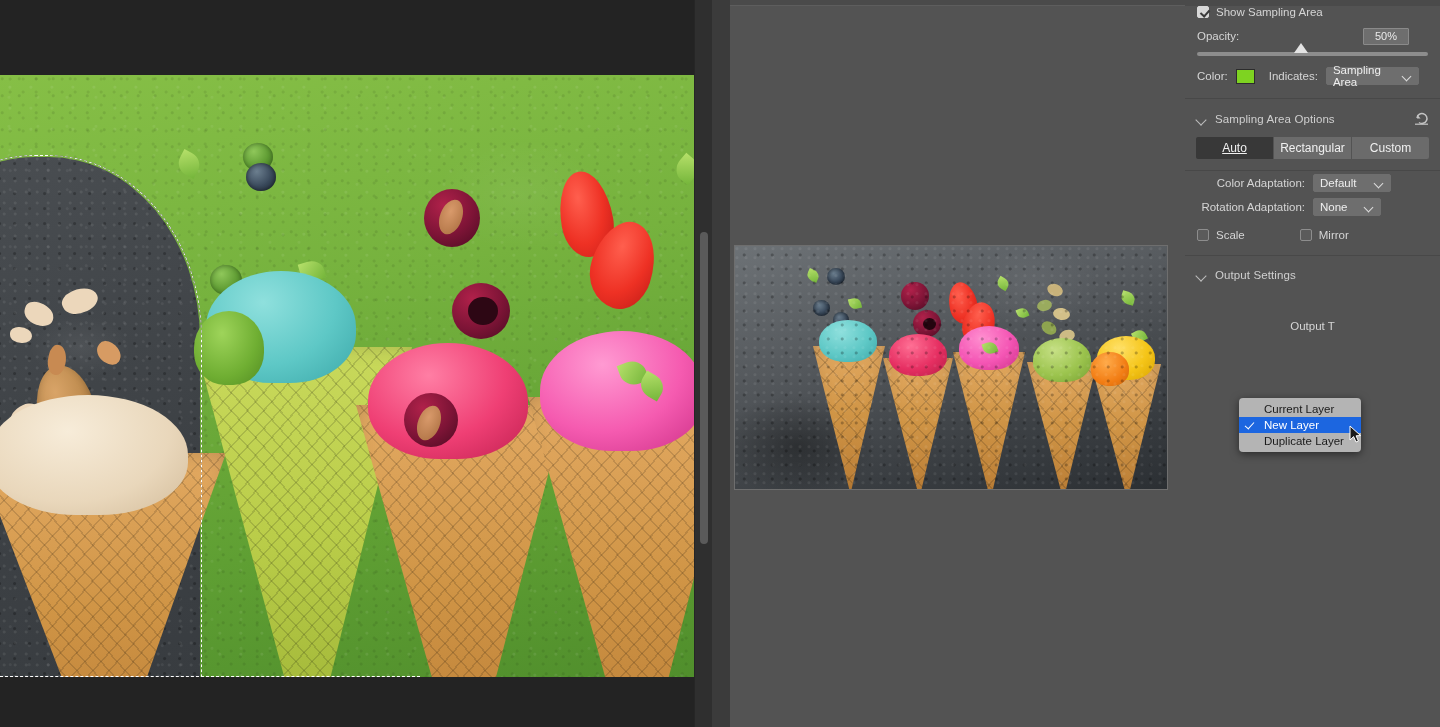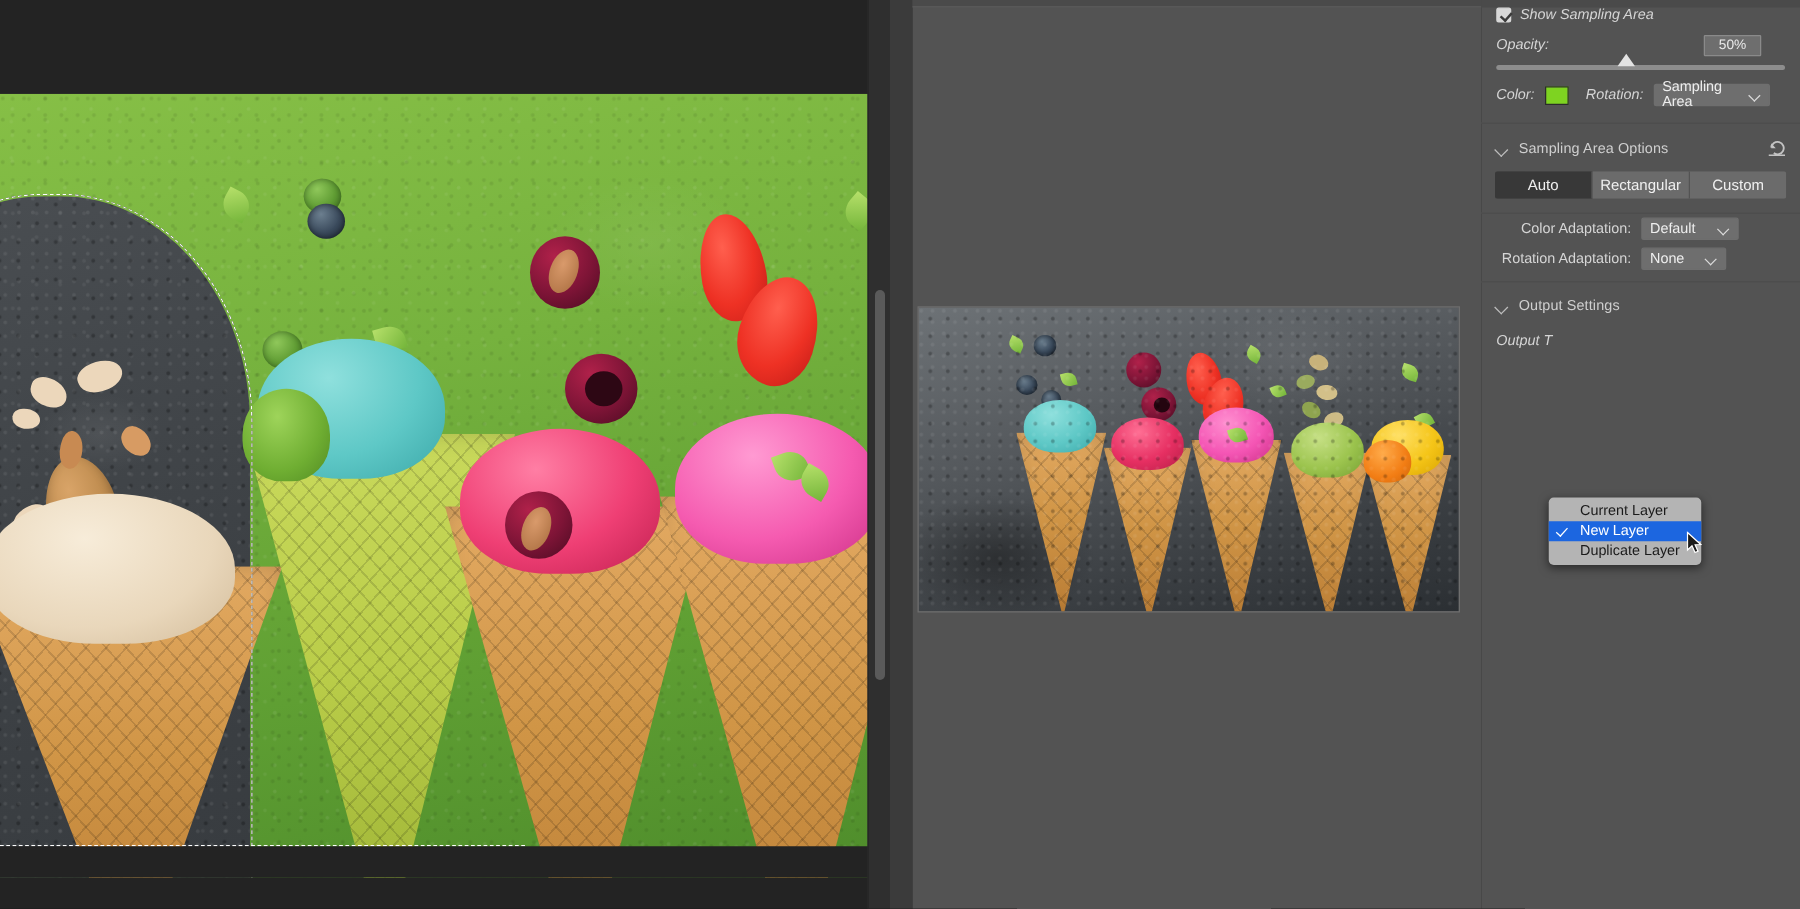--- a/index.html
+++ b/index.html
@@ -211,21 +211,21 @@
   }
   .cbox.checked { background:#d8d8d8; border-color:#d8d8d8; }
   .cbox.checked::after {
     content:""; position:absolute; left:3.5px; top:1px;
     width:4px; height:7px;
     border-right:2px solid #3b3b3b; border-bottom:2px solid #3b3b3b;
     transform: rotate(42deg);
   }
   .cbox.empty { background:#5b5b5b; border-color:#8d8d8d; }
 
-  .lbl { color:#d5d5d5; font-size:11.5px;font-style:italic; }
+  .lbl { color:#d5d5d5; font-size:11.5px; }
   .lbl-right { color:#d5d5d5; font-size:11.5px; text-align:right; }
 
   .num-field {
     width:46px; height:17px; background:#6e6e6e; border:1px solid #8a8a8a;
     color:#eaeaea; font-size:11px; display:flex; align-items:center;
     justify-content:center; border-radius:1px;
   }
 
   .slider-track {
     position:relative; height:4px; background:#8d8d8d; border-radius:2px;
@@ -258,21 +258,21 @@
   .seg-group {
     display:flex; margin:4px 11px 0 11px; height:22px;
     border-radius:2px; overflow:hidden;
   }
   .seg {
     flex:1; display:flex; align-items:center; justify-content:center;
     background:#6b6b6b; color:#f0f0f0; font-size:12px;
     border-right:1px solid #535353;
   }
   .seg:last-child { border-right:none; }
-  .seg.active { background:#383838; }
+  .seg.active { background:#383838;text-decoration:underline; }
 
   
   .menu {
     position:absolute; left:1239px; top:398px; width:122px;
     background:#b4b4b4; border-radius:4px;
     box-shadow:0 2px 8px rgba(0,0,0,.5);
     padding:3px 0; z-index:50;
   }
   .menu-item {
     height:16px; display:flex; align-items:center;
@@ -430,21 +430,21 @@
         <span style="width:19px"></span>
       </div>
 
       <div class="slider-track" style="margin-top:4px;">
         <span class="slider-thumb" style="left:42%;"></span>
       </div>
 
       <div class="row" style="height:28px;margin-top:6px;">
         <span class="lbl">Color:</span>
         <span class="swatch" style="background:#7ED321;margin-left:8px;"></span>
-        <span class="lbl" style="margin-left:14px;">Rotation:</span>
+        <span class="lbl" style="margin-left:14px;">Indicates:</span>
         <span class="select" style="margin-left:8px;width:93px;">
           <span>Sampling Area</span>
           <span class="sel-chev"></span>
         </span>
       </div>
     </div>
 
     <div class="divider" style="margin-top:8px;"></div>
 
     <div class="section">
@@ -478,31 +478,38 @@
       </div>
 
       <div class="row" style="height:24px;">
         <span class="lbl-right" style="width:108px;">Rotation Adaptation:</span>
         <span class="select" style="margin-left:8px;width:68px;">
           <span>None</span>
           <span class="sel-chev"></span>
         </span>
       </div>
 
+      <div class="row" style="height:28px;margin-top:2px;">
+        <span class="cbox empty"></span>
+        <span class="lbl">Scale</span>
+        <span style="width:55px"></span>
+        <span class="cbox empty"></span>
+        <span class="lbl">Mirror</span>
+      </div>
     </div>
 
     <div class="divider" style="margin-top:6px;"></div>
 
     <div class="section">
       <div class="sec-header" style="margin-top:5px;">
         <span class="chev"></span>
         <span class="sec-title">Output Settings</span>
       </div>
 
-      <div class="row" style="height:26px;margin-top:1px;">
+      <div class="row" style="height:26px;margin-top:24px;justify-content:center;">
         <span class="lbl">Output T</span>
       </div>
     </div>
   </div>
 
   <div class="menu">
     <div class="menu-item">
       <span>Current Layer</span>
     </div>
     <div class="menu-item selected">

